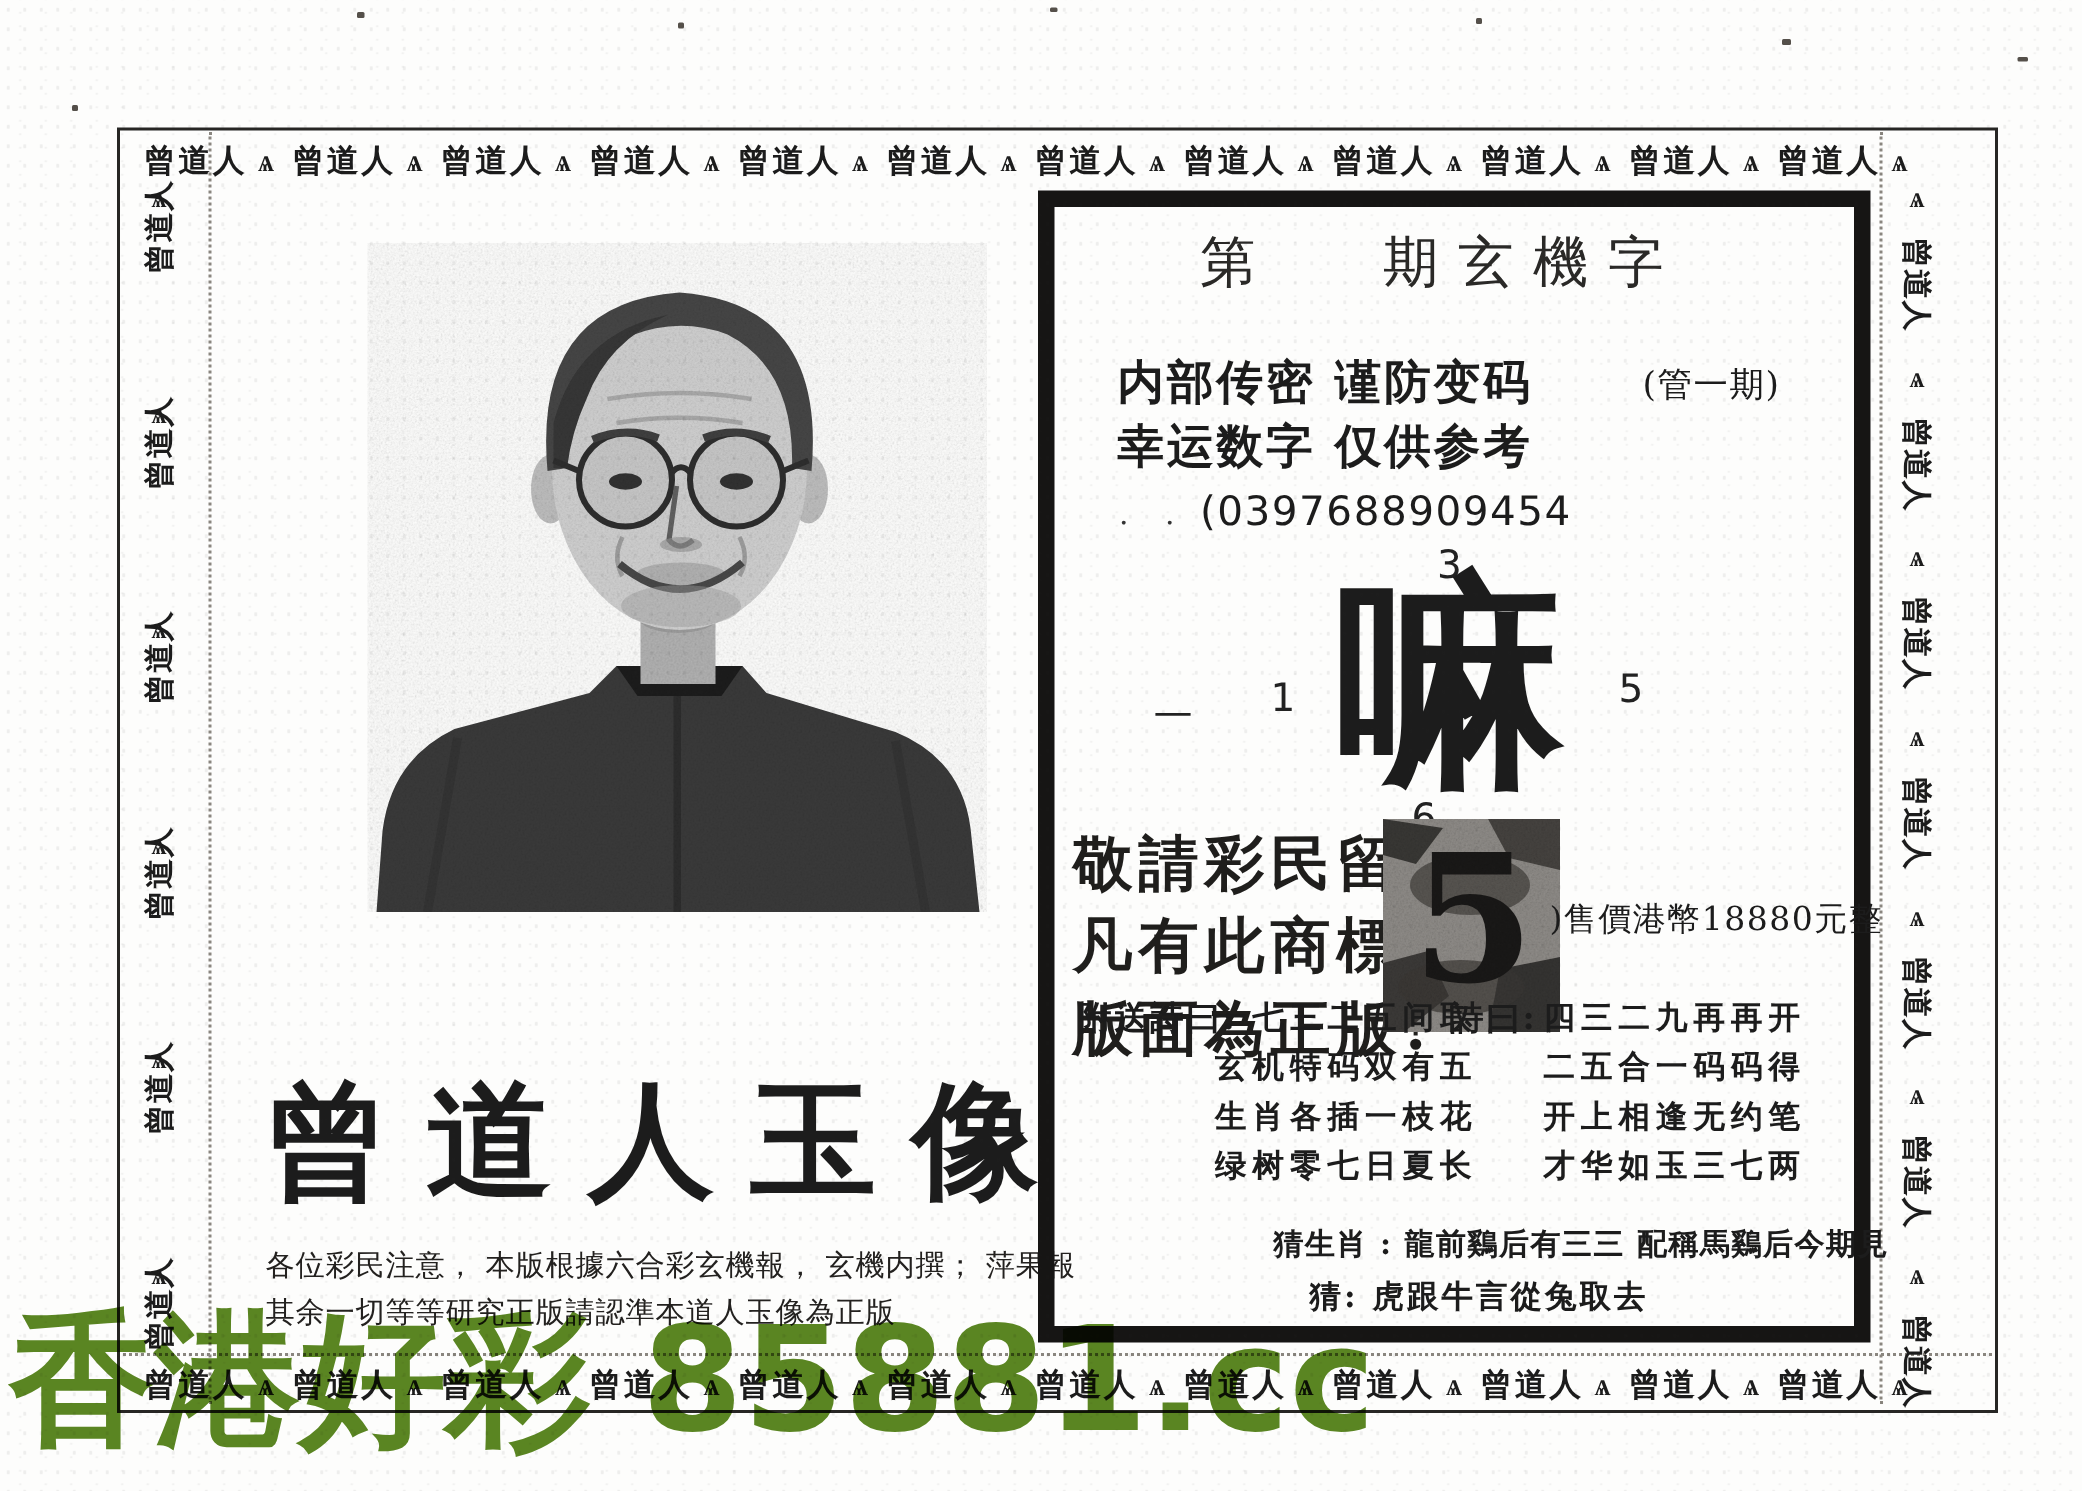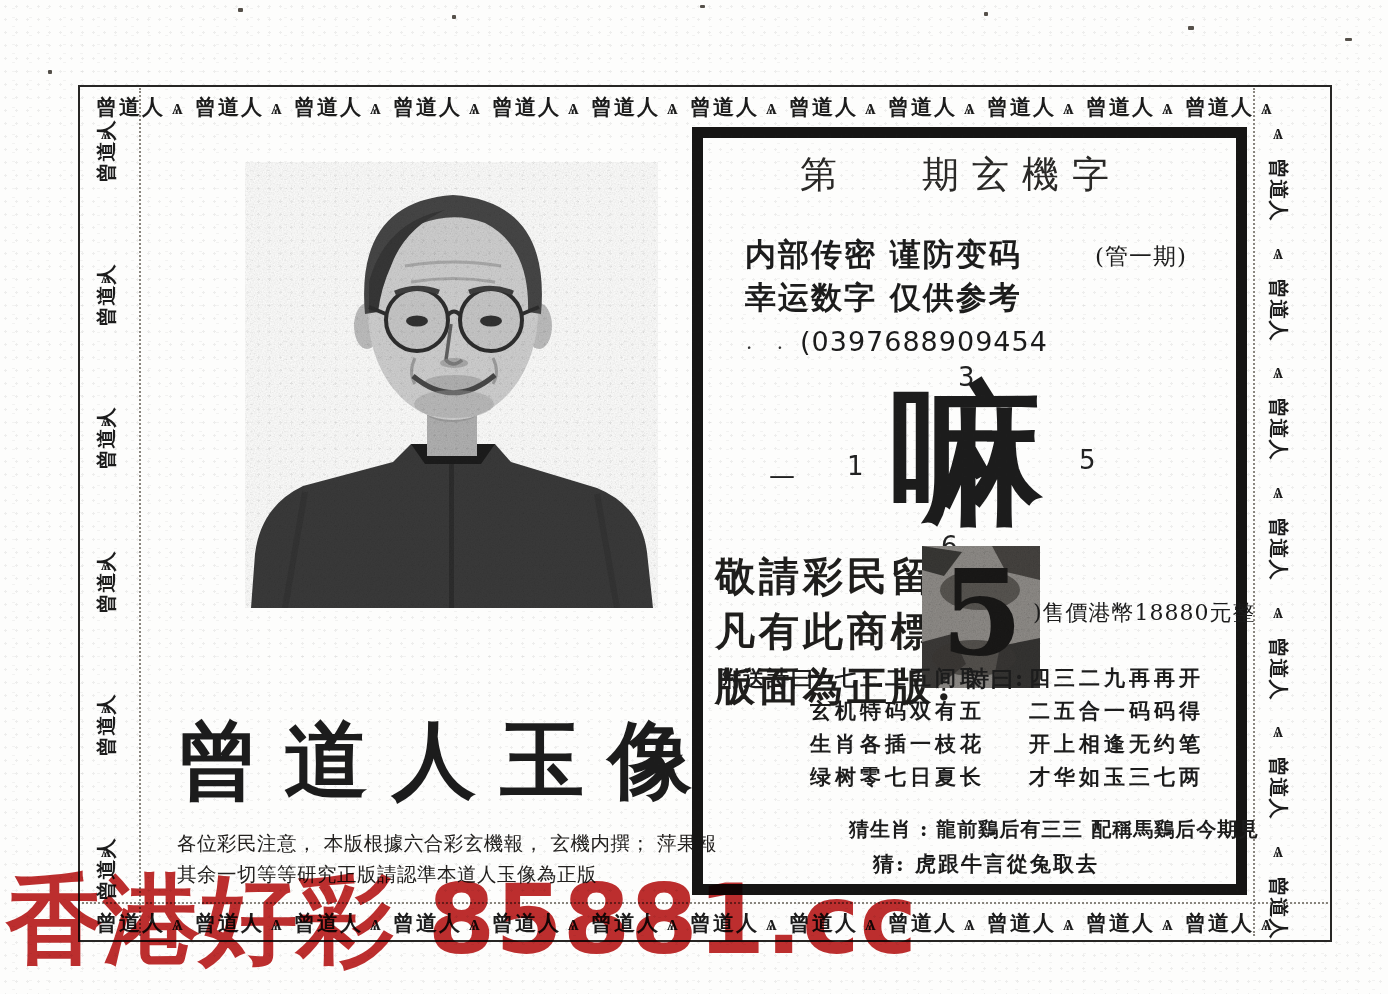--- a/index.html
+++ b/index.html
@@ -77,21 +77,21 @@
   .p1-2{left:107px;top:592px;}  .p1-3{left:107px;top:625px;}
   .p2-0{left:326px;top:526px;}  .p2-1{left:326px;top:559px;}
   .p2-2{left:326px;top:592px;}  .p2-3{left:326px;top:625px;}
   .guess1{left:146px;top:678px;font-size:20px;font-weight:600;letter-spacing:1px;}
   .guess2{left:170px;top:712px;font-size:21px;font-weight:600;letter-spacing:2px;}
 
   
   .watermark{
     position:absolute;left:6px;top:864px;z-index:50;
     font-family:"DejaVu Sans",sans-serif;font-weight:800;font-size:97px;line-height:1.15;
-    color:#b91c1c;opacity:0.92;mix-blend-mode:multiply;white-space:nowrap;letter-spacing:0;
+    color:#4d7c0f;opacity:0.92;mix-blend-mode:multiply;white-space:nowrap;letter-spacing:0;
   }
 </style>
 </head>
 <body>
 
 <div class="page">
 
   <div class="speck" style="left:238px;top:8px;width:5px;height:4px;"></div>
   <div class="speck" style="left:452px;top:15px;width:4px;height:4px;"></div>
   <div class="speck" style="left:700px;top:5px;width:5px;height:3px;"></div>

